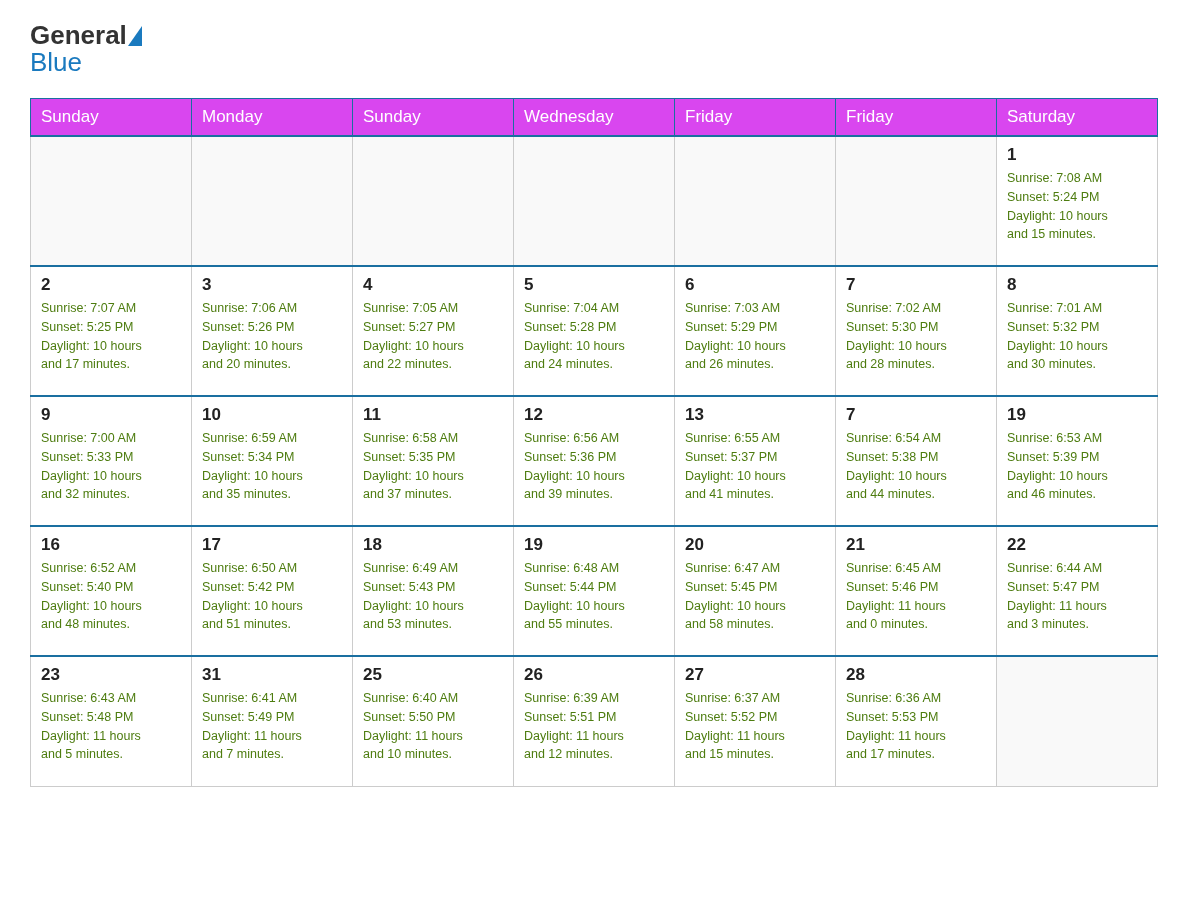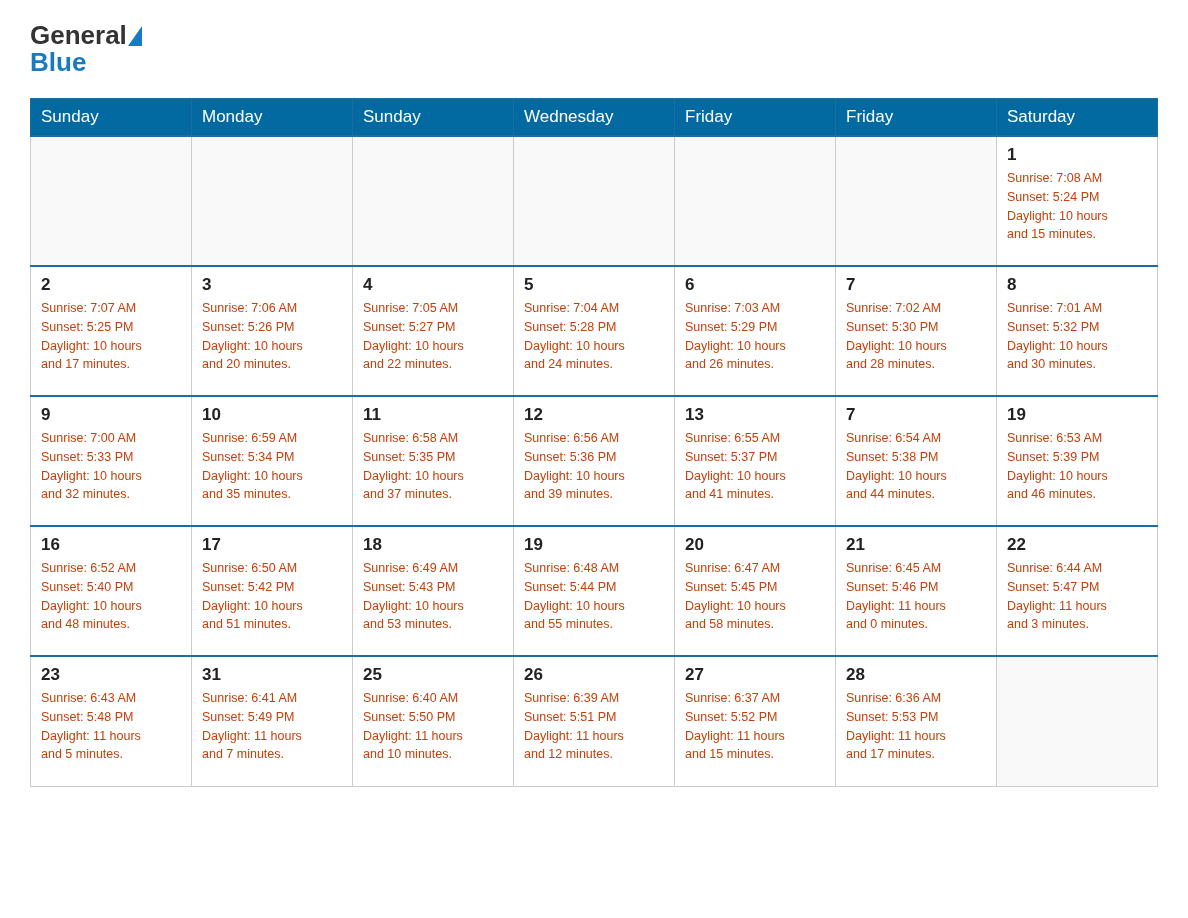--- a/index.html
+++ b/index.html
@@ -34,21 +34,21 @@
       height: 0;
       border-left: 14px solid transparent;
       border-bottom: 20px solid #1a7abf;
       display: inline-block;
       margin: 0 1px;
       vertical-align: middle;
     }
     .logo-blue {
       color: #1a7abf;
       font-size: 26px;
-      font-weight: bold;
+      font-weight: normal;
     }
     .title-area {
       text-align: right;
     }
     .month-title {
       font-size: 52px;
       font-weight: bold;
       color: #222;
       line-height: 1.1;
     }
@@ -56,21 +56,21 @@
       font-size: 20px;
       color: #444;
       margin-top: 4px;
     }
     .calendar {
       width: 100%;
       border-collapse: collapse;
       border: 1px solid #aaa;
     }
     .calendar th {
-      background-color: #0369a1;
+      background-color: #d946ef;
       color: #fff;
       padding: 8px 10px;
       text-align: left;
       font-size: 17px;
       font-weight: normal;
       border: 1px solid #1a6fa0;
     }
     .calendar td {
       border: 1px solid #ccc;
       vertical-align: top;
@@ -81,21 +81,21 @@
     }
     .day-num {
       font-size: 17px;
       font-weight: bold;
       color: #222;
       display: block;
       margin-bottom: 4px;
     }
     .day-info {
       font-size: 12.5px;
-      color: #c2410c;
+      color: #4d7c0f;
       line-height: 1.5;
     }
     .empty-cell {
       background: #f9f9f9;
     }
     tr.week-row td {
       border-top: 2px solid #1a6fa0;
     }
   </style>
 </head>

